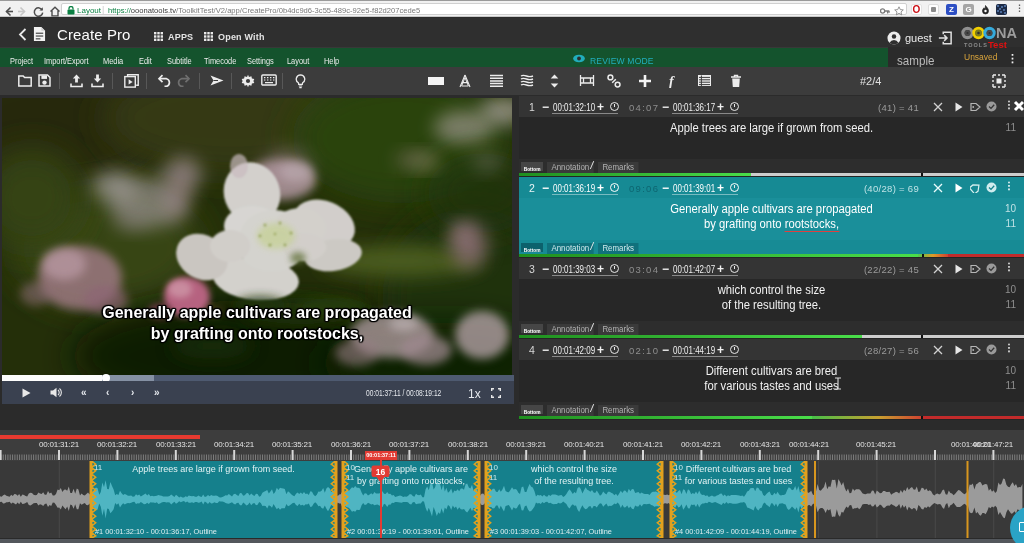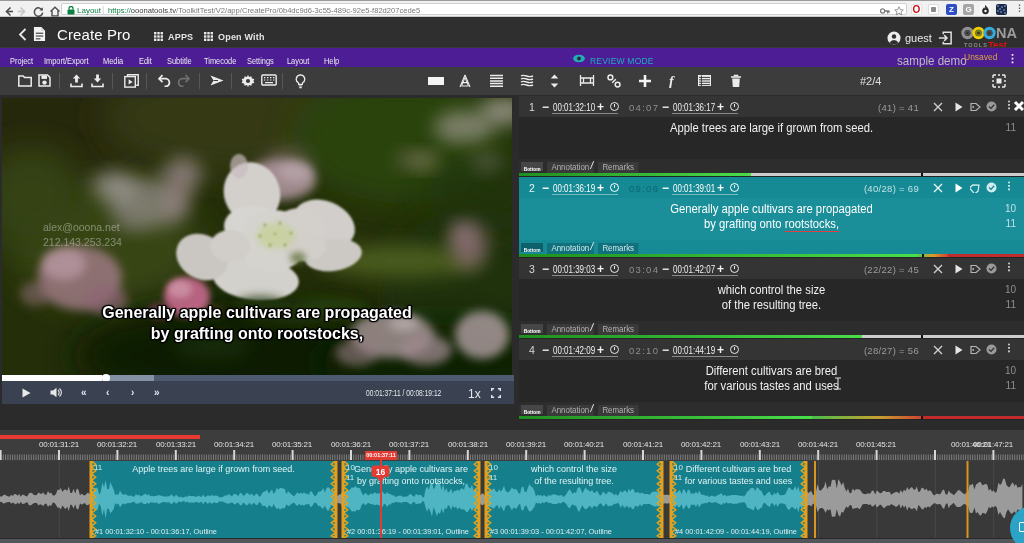--- a/index.html
+++ b/index.html
@@ -10,21 +10,21 @@
 #chrome .nav{position:absolute;top:1px;height:15px;line-height:15px;color:#4d4d4d;font-size:11px}
 #urlfield{position:absolute;left:61px;top:2px;width:846px;height:12px;background:#fff;border:1px solid #d0d0d0;border-radius:2px}
 #urlfield .sec{position:absolute;left:15px;top:2px;font-size:8px;color:#0b8043}
 #urlfield .url{position:absolute;left:46px;top:2px;font-size:8px;color:#787878;white-space:nowrap;transform:scaleX(.95);transform-origin:0 50%}
 .exticon{position:absolute;top:3px;width:11px;height:11px;border-radius:2px;font-size:8px;line-height:11px;text-align:center;color:#fff;font-weight:bold}
 
 #apphead{position:absolute;left:0;top:18px;width:1024px;height:29px;background:#2f2f2f}
 #apphead .title{position:absolute;left:57px;top:8px;color:#fdfdfd;font-size:15px;letter-spacing:.1px}
 .hbtn{position:absolute;top:14px;color:#e4e4e4;font-size:9px;font-weight:bold;letter-spacing:.2px}
 
-#menurow{position:absolute;left:0;top:47px;width:1024px;height:20px;background:#4c1d95;border-top:1px solid #383838}
+#menurow{position:absolute;left:0;top:47px;width:888px;height:20px;background:#14532d;border-top:1px solid #383838}
 #menurow .mi{position:absolute;top:7px;color:#ececec;font-size:9.5px;transform:scaleX(.78);transform-origin:0 50%;white-space:nowrap}
 #review{position:absolute;left:590px;top:7px;color:#21aebc;font-size:9.5px;letter-spacing:.2px;transform:scaleX(.9);transform-origin:0 50%}
 #sdemo{position:absolute;left:897px;top:5px;color:#bcbcbc;font-size:13.5px;transform:scaleX(.86);transform-origin:0 50%}
 #unsaved{position:absolute;left:964px;top:4px;color:#d9a43c;font-size:8.5px}
 #menudots{position:absolute;left:1007px;top:4px;color:#efefef;font-size:11px;font-weight:bold}
 
 #toolbar{position:absolute;left:0;top:67px;width:1024px;height:28px;background:#3c3c3c}
 #toolbar svg{position:absolute;top:7px}
 #toolbar .sep{position:absolute;top:6px;width:1px;height:16px;background:#585858}
 #toolbar .num{position:absolute;left:860px;top:8px;color:#e0e0e0;font-size:11px}
@@ -393,21 +393,20 @@
           <circle cx="283" cy="147" r="1.4"></circle>
           <circle cx="258" cy="138" r="1.4"></circle>
           <circle cx="273" cy="136" r="1.2"></circle>
  </g>
  <ellipse cx="296" <ellipse="" cy="160" rx="8" ry="6" fill="#6e7e42" opacity=".75" filter="url(#b3)"></ellipse>
  <ellipse cx="258" cy="207" rx="26" ry="9" fill="#22380a" opacity=".75" filter="url(#b5)"></ellipse>
  <ellipse cx="332" cy="209" rx="34" ry="9" fill="#2c440e" opacity=".75" filter="url(#b5)"></ellipse>
  <ellipse cx="210" cy="248" rx="40" ry="13" fill="#1c3008" opacity=".8" filter="url(#b9)"></ellipse>
  <rect width="510" height="277" fill="#122005" opacity=".13"></rect>
 </svg>
-<div id="watermark">alex@ooona.net<br>212.143.253.234</div>
 <div class="sub" style="top:206px">Generally apple cultivars are propagated</div>
 <div class="sub" style="top:226.5px">by grafting onto rootstocks,</div>
 </div>
 <div id="seekrow">
       <div id="seekplayed"></div>
       <div id="seekbuf"></div>
       <div id="seekknob"></div>
     </div>
 <div id="vctrl">
  <svg style="position:absolute;left:20px;top:7px" width="9" height="10" viewBox="0 0 9 10">
@@ -641,21 +640,21 @@
 <span style="position:absolute;left:205px;top:10px;width:58px;text-align:center;font-size:8px;color:#e2e2e2;letter-spacing:-0.2px">00:01:34:21</span>
 <span style="position:absolute;left:263px;top:10px;width:58px;text-align:center;font-size:8px;color:#e2e2e2;letter-spacing:-0.2px">00:01:35:21</span>
 <span style="position:absolute;left:322px;top:10px;width:58px;text-align:center;font-size:8px;color:#e2e2e2;letter-spacing:-0.2px">00:01:36:21</span>
 <span style="position:absolute;left:380px;top:10px;width:58px;text-align:center;font-size:8px;color:#e2e2e2;letter-spacing:-0.2px">00:01:37:21</span>
 <span style="position:absolute;left:439px;top:10px;width:58px;text-align:center;font-size:8px;color:#e2e2e2;letter-spacing:-0.2px">00:01:38:21</span>
 <span style="position:absolute;left:497px;top:10px;width:58px;text-align:center;font-size:8px;color:#e2e2e2;letter-spacing:-0.2px">00:01:39:21</span>
 <span style="position:absolute;left:555px;top:10px;width:58px;text-align:center;font-size:8px;color:#e2e2e2;letter-spacing:-0.2px">00:01:40:21</span>
 <span style="position:absolute;left:614px;top:10px;width:58px;text-align:center;font-size:8px;color:#e2e2e2;letter-spacing:-0.2px">00:01:41:21</span>
 <span style="position:absolute;left:672px;top:10px;width:58px;text-align:center;font-size:8px;color:#e2e2e2;letter-spacing:-0.2px">00:01:42:21</span>
 <span style="position:absolute;left:731px;top:10px;width:58px;text-align:center;font-size:8px;color:#e2e2e2;letter-spacing:-0.2px">00:01:43:21</span>
-<span style="position:absolute;left:789px;top:10px;width:58px;text-align:center;font-size:8px;color:#e2e2e2;letter-spacing:-0.2px">00:01:44:21</span>
+<span style="position:absolute;left:789px;top:10px;width:58px;font-size:8px;color:#e2e2e2;letter-spacing:-0.2px">00:01:44:21</span>
 <span style="position:absolute;left:847px;top:10px;width:58px;text-align:center;font-size:8px;color:#e2e2e2;letter-spacing:-0.2px">00:01:45:21</span>
 <span style="position:absolute;left:942px;top:10px;width:58px;text-align:center;font-size:8px;color:#e2e2e2;letter-spacing:-0.2px">00:01:46:21</span>
 <span style="position:absolute;left:964px;top:10px;width:58px;text-align:center;font-size:8px;color:#e2e2e2;letter-spacing:-0.2px">00:01:47:21</span>
 <span style="position:absolute;left:1023px;top:10px;width:58px;text-align:center;font-size:8px;color:#e2e2e2;letter-spacing:-0.2px">00:01:48:21</span>
 <svg style="position:absolute;left:0;top:0" width="1024" height="31" viewBox="0 0 1024 31">
       <rect x="0.40" y="24.5" width="1" height="5.5" fill="#7e7e7e"></rect>
       <rect x="2.74" y="24.5" width="1" height="5.5" fill="#7e7e7e"></rect>
       <rect x="5.07" y="24.5" width="1" height="5.5" fill="#7e7e7e"></rect>
       <rect x="7.41" y="24.5" width="1" height="5.5" fill="#7e7e7e"></rect>
       <rect x="9.74" y="24.5" width="1" height="5.5" fill="#7e7e7e"></rect>

